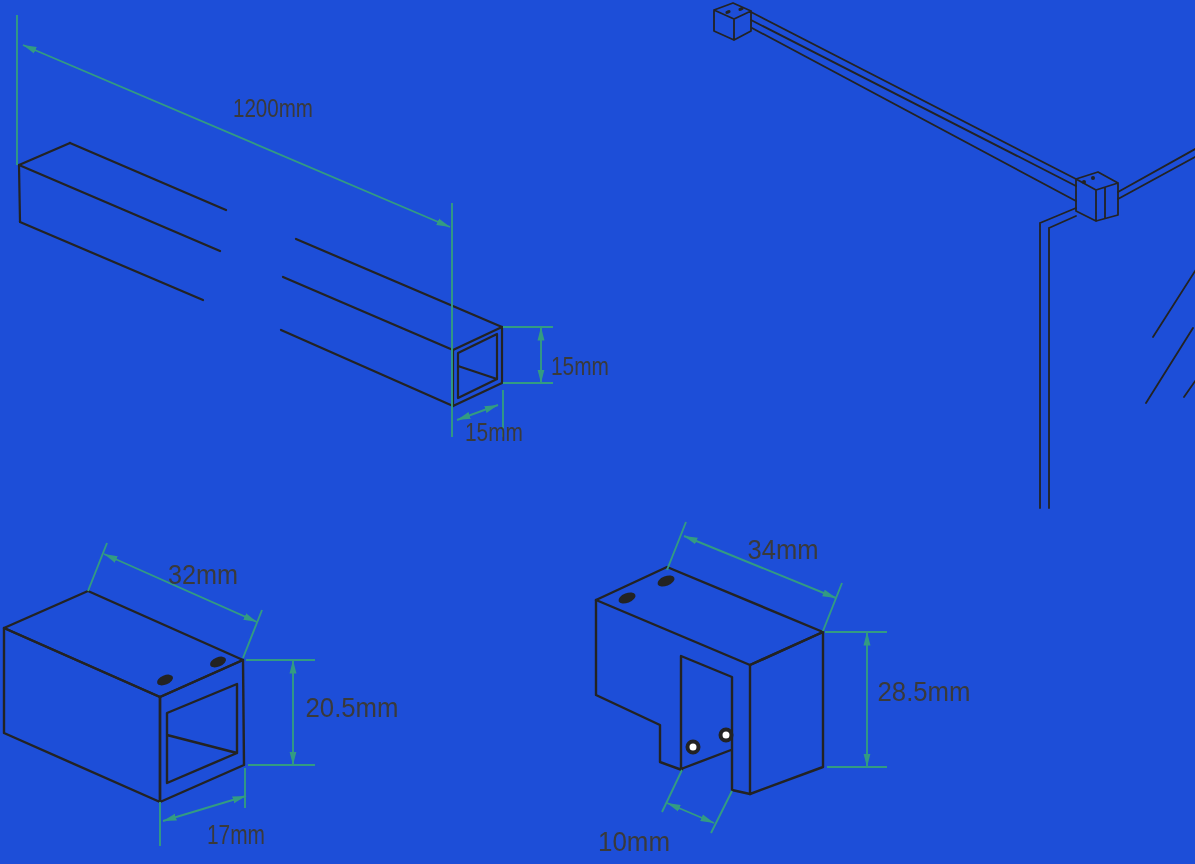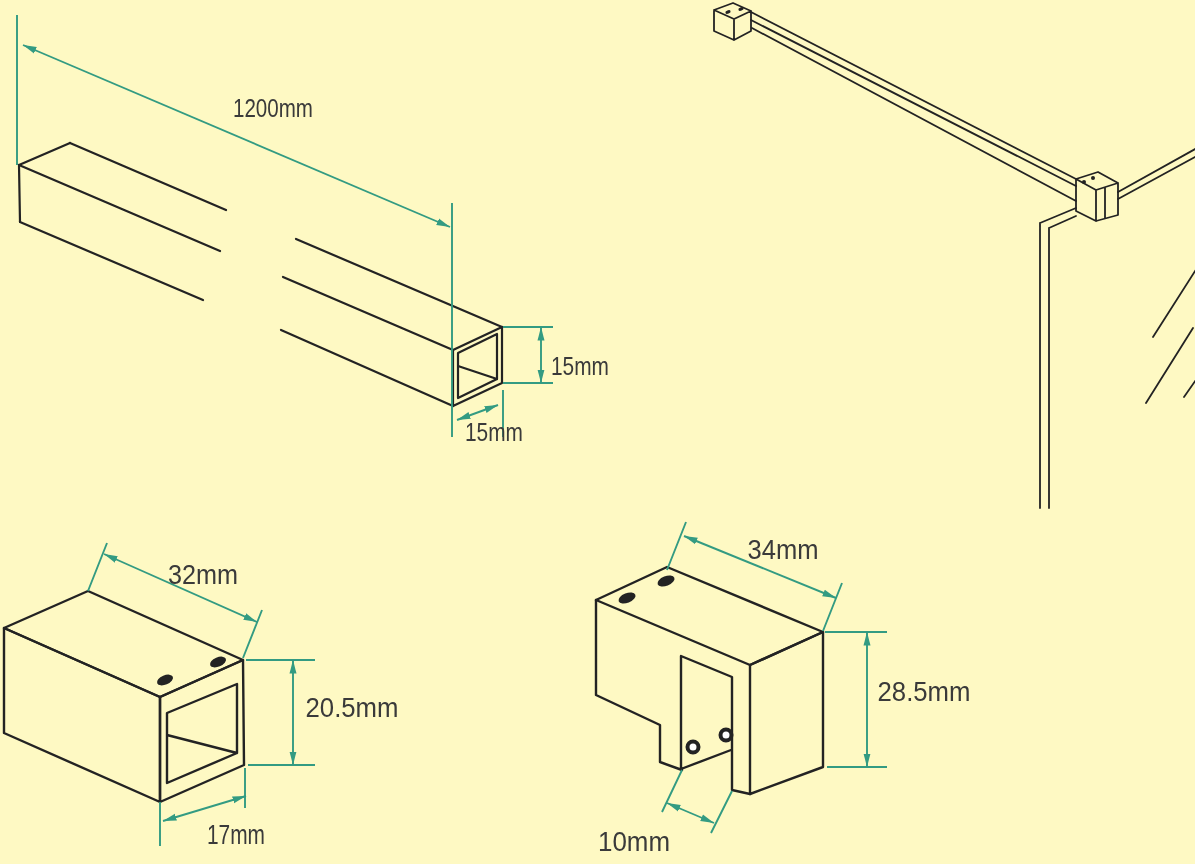--- a/index.html
+++ b/index.html
@@ -1,16 +1,16 @@
 <!DOCTYPE html>
 <html><head>
 <meta charset="utf-8">
 <style>
   html,body{margin:0;padding:0;background:#fff;}
-  .stage{position:relative;width:1195px;height:864px;background:#fef9c3;overflow:hidden;
+  .stage{position:relative;width:1195px;height:864px;background:#1d4ed8;overflow:hidden;
          font-family:"Liberation Sans", sans-serif;}
   .stage svg{position:absolute;left:0;top:0;}
   .ink{fill:none;stroke-linecap:round;stroke-linejoin:round;}
   .dim{fill:none;stroke-linecap:butt;stroke-linejoin:miter;}
   .lbl{font-family:"Liberation Sans", sans-serif;font-weight:400;}
 </style>
 </head>
 <body>
 
 <div class="stage">

